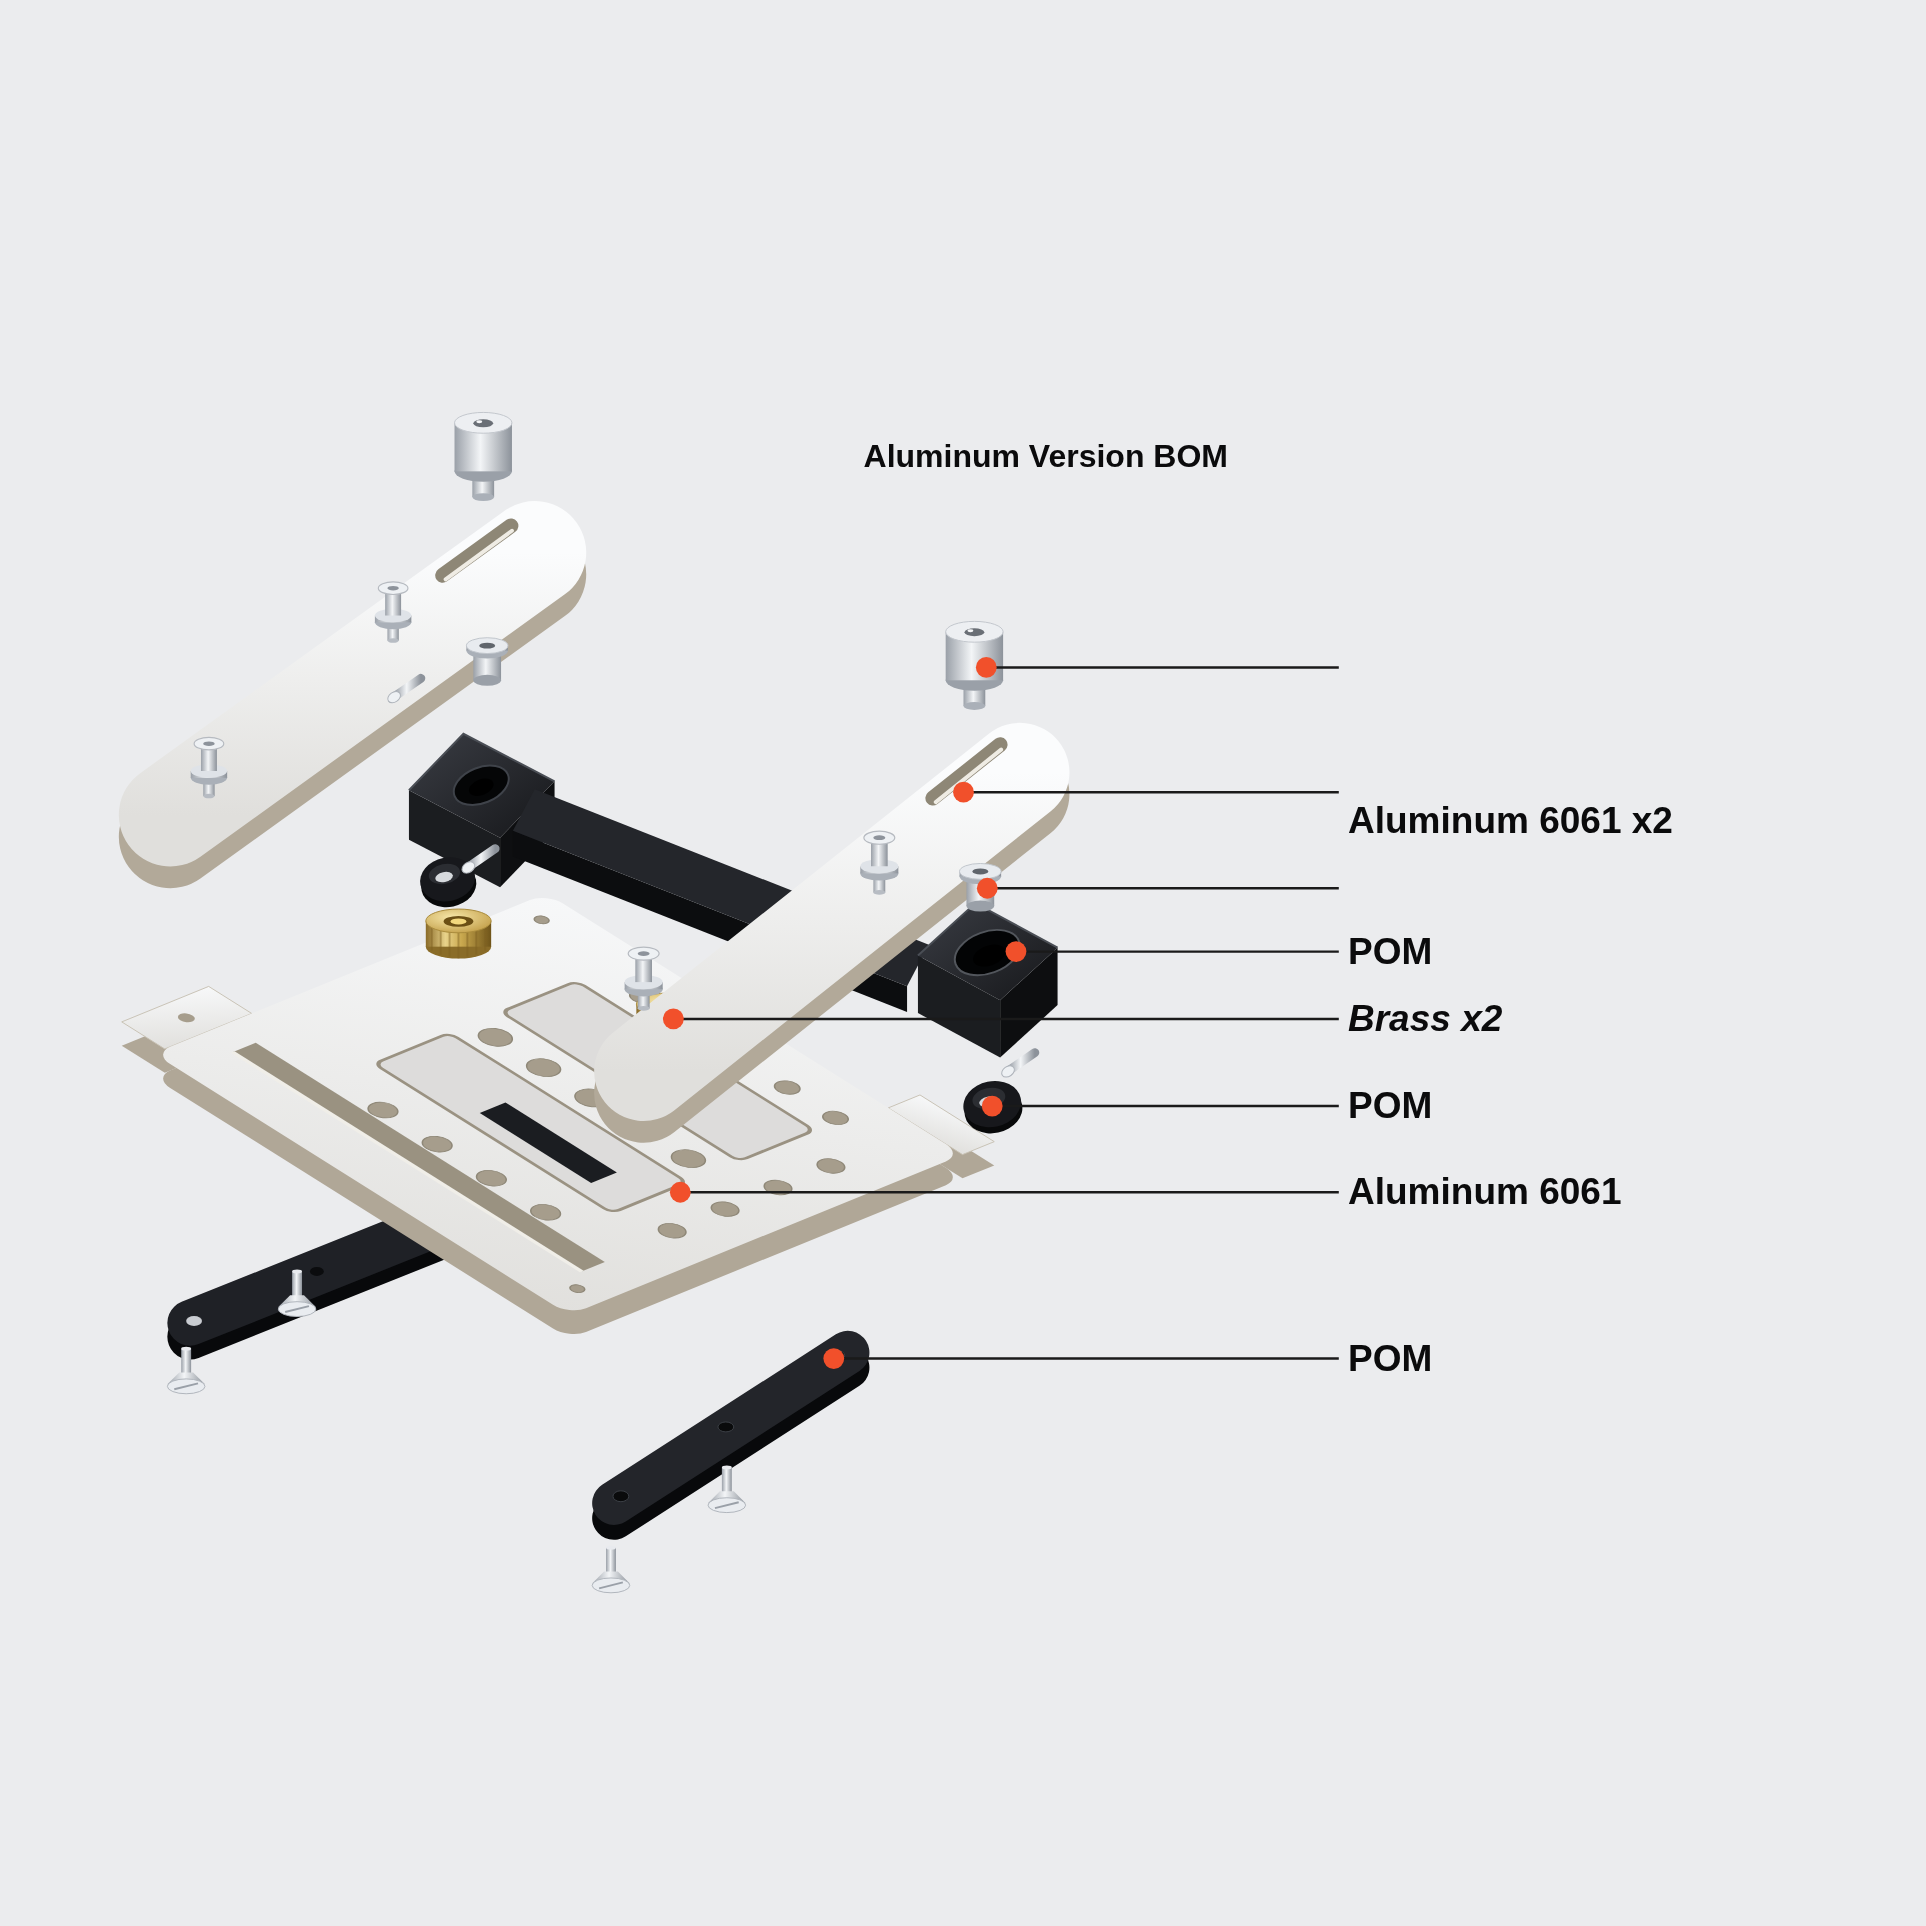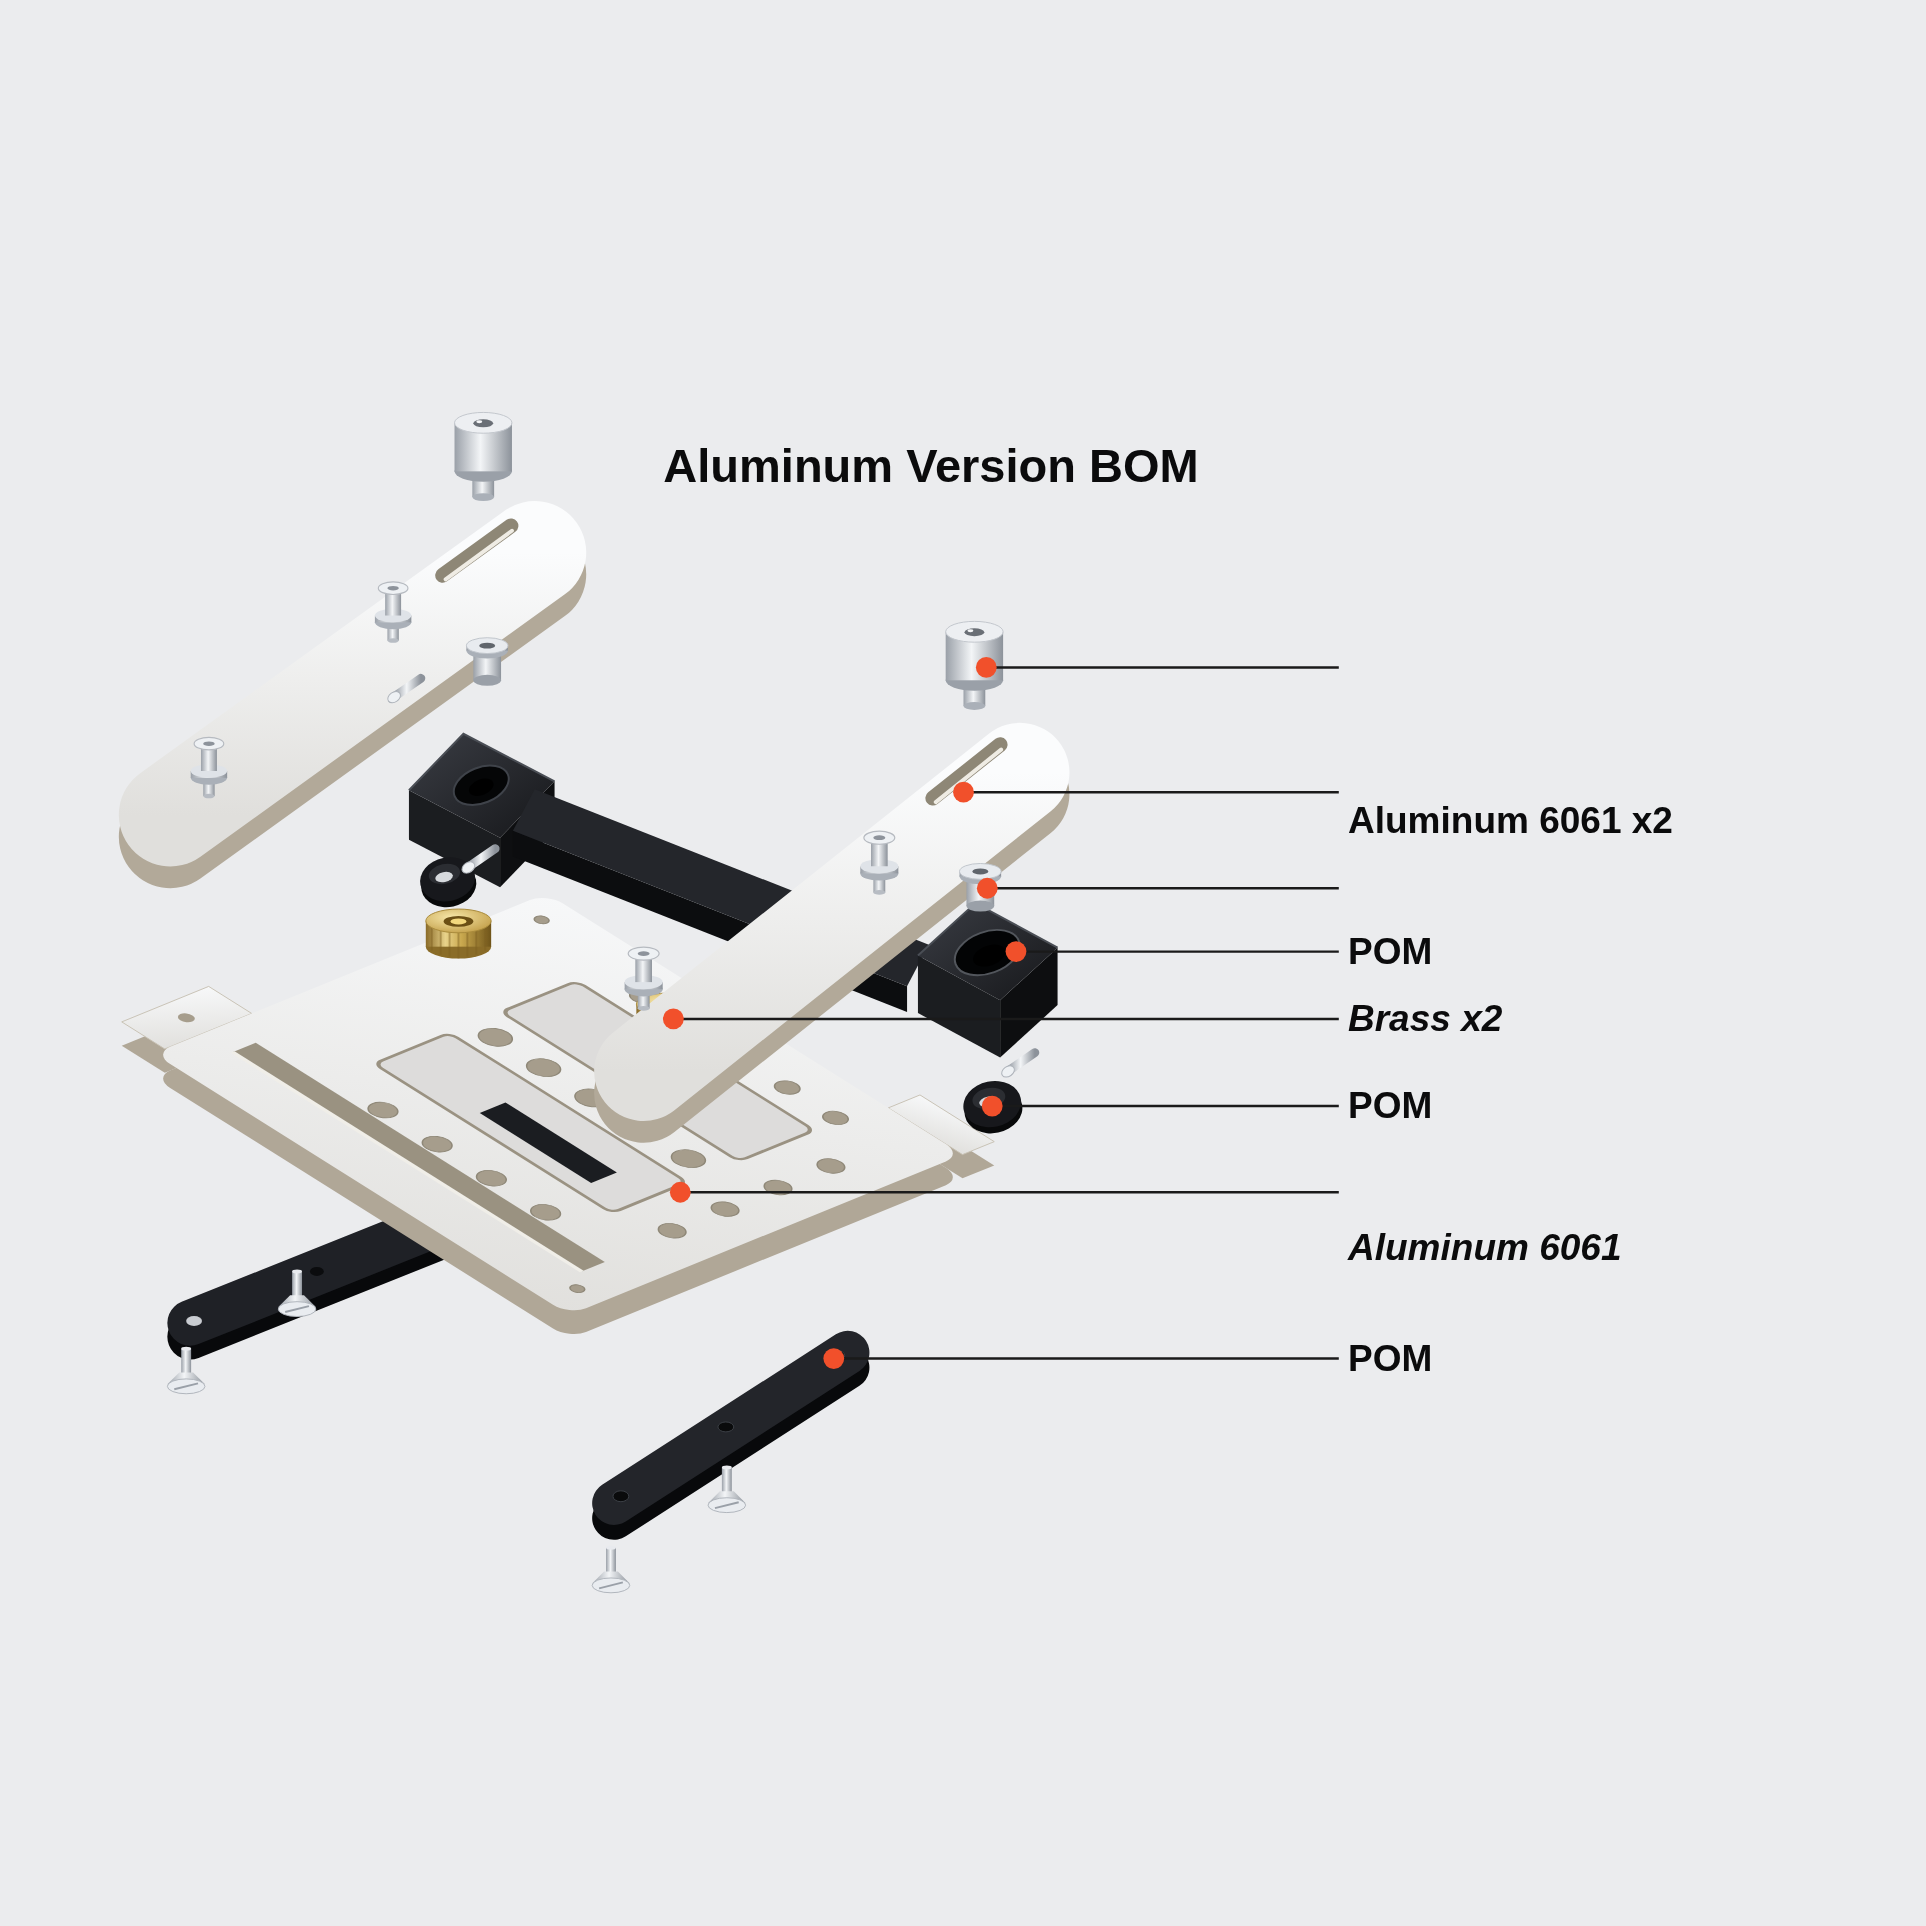--- a/index.html
+++ b/index.html
@@ -1,28 +1,28 @@
 <!DOCTYPE html>
 <html><head>
 <meta charset="utf-8">
 <style>
   html,body{margin:0;padding:0;}
   body{width:1927px;height:1927px;font-family:"Liberation Sans",sans-serif;}
   .stage{position:relative;width:1927px;height:1927px;background:#EBECEE;overflow:hidden;}
   .diagram-svg{position:absolute;left:0;top:0;}
   .page-title{
     position:absolute;left:634px;top:438px;width:594px;
-    text-align:center;font-size:47px;font-weight:700;color:#0B0B0C;letter-spacing:0;
+    text-align:right;font-size:32px;font-weight:700;color:#0B0B0C;letter-spacing:0;
   }
   .callout-label{
     position:absolute;left:1348px;height:44px;line-height:44px;
     font-size:37px;font-weight:700;color:#0B0B0C;white-space:nowrap;
   }
   .lbl-1{top:645px;} .lbl-2{top:770px;margin-top:29px;} .lbl-3{top:866px;} .lbl-4{top:930px;}
-  .lbl-5{top:997px;font-style:italic;} .lbl-6{top:1084px;} .lbl-7{top:1226px;font-style:italic;} .lbl-8{top:1337px;}
+  .lbl-5{top:997px;font-style:italic;} .lbl-6{top:1084px;} .lbl-7{top:1170px;} .lbl-8{top:1337px;}
 </style>
 </head>
 <body>
 
 <div class="stage" style="background: rgb(235, 236, 238);">
 
   <svg class="diagram-svg" width="1927" height="1927" viewBox="0 0 1946 1946">
     <defs>
       <linearGradient id="stl" x1="0" y1="0" x2="1" y2="0">
         <stop offset="0" stop-color="#9aa0a8"></stop>

